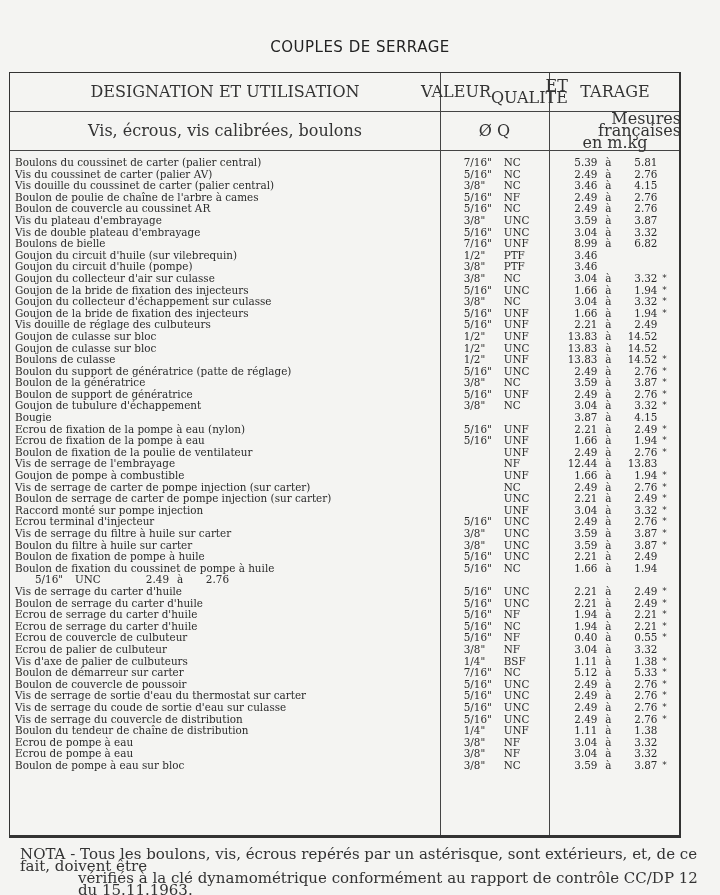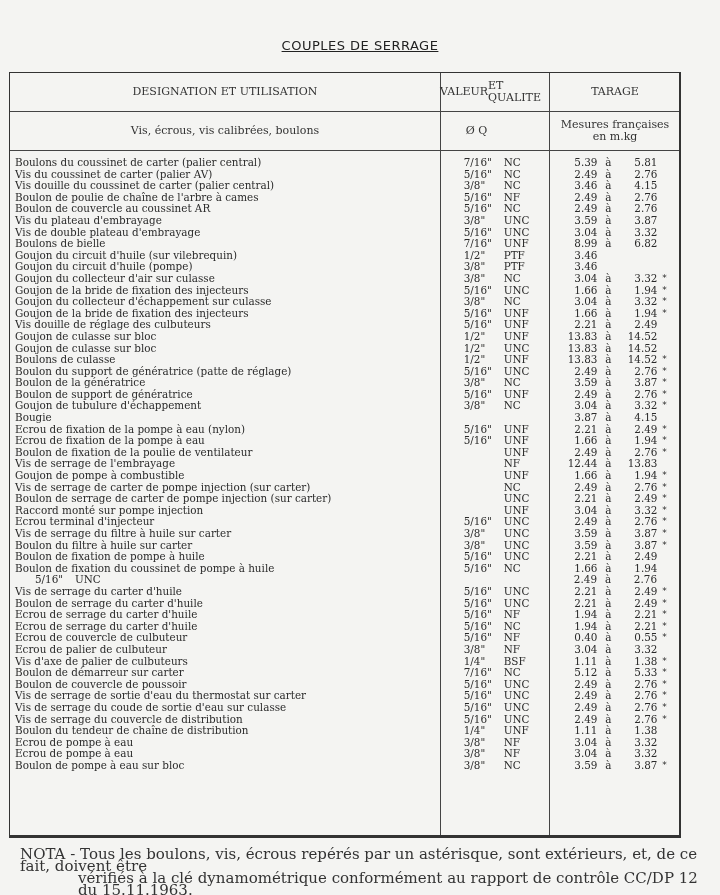--- a/index.html
+++ b/index.html
@@ -2,32 +2,32 @@
 <html><head>
 <meta charset="utf-8">
 <style>
   html, body { margin:0; padding:0; }
   body {
     width:720px; height:895px; background:#f4f4f2; position:relative; overflow:hidden;
     font-family:"DejaVu Serif", serif; color:#2a2a2a;
   }
   .title {
     position:absolute; left:0; width:720px; top:38px; text-align:center;
-    font-family:"DejaVu Sans", sans-serif; font-size:13px; letter-spacing:0.5px; color:#222;text-decoration:underline;
+    font-family:"DejaVu Sans", sans-serif; font-size:15px; letter-spacing:0.5px; color:#222;
   }
   .frame {
     position:absolute; left:9px; top:72px; width:672px; height:766px;
     border:1.5px solid #333; border-right-width:2px; border-bottom-width:3px; box-sizing:border-box;
   }
   .vline { position:absolute; top:0; bottom:0; width:0; border-left:1px solid #444; }
   .hline { position:absolute; left:0; right:0; height:0; border-top:1px solid #444; }
-  .hdr { position:absolute; display:flex; align-items:center; justify-content:center; text-align:left;
-    font-size:11px; line-height:12px; color:#333; }
+  .hdr { position:absolute; display:flex; align-items:center; justify-content:center; text-align:right;
+    font-size:16px; line-height:12px; color:#333; }
   .rows { position:absolute; left:0; right:0; top:84px; }
-  .row { display:flex; height:11.6px; font-size:10.4px; line-height:11.6px; white-space:nowrap;justify-content:space-between; }
+  .row { display:flex; height:11.6px; font-size:10.4px; line-height:11.6px; white-space:nowrap; }
   .c1 { width:430px; padding-left:5px; box-sizing:border-box; overflow:hidden; }
   .c2 { width:109px; padding-left:25px; box-sizing:border-box; display:flex; }
   .c2 .dia { width:40px; }
   .c3 { width:132px; display:flex; padding-left:0; box-sizing:border-box; }
   .c3 .lo { width:50px; text-align:right; }
   .c3 .a { width:22px; text-align:center; }
   .c3 .hi { width:38px; text-align:right; }
   .c3 .star { width:14px; text-align:center; font-family:"DejaVu Sans", sans-serif; font-size:9px; }
   .nota {
     position:absolute; left:20px; top:848px; width:680px; font-size:15px; line-height:12px; color:#333;
@@ -46,21 +46,21 @@
   <div class="hline" style="top:77px"></div>
 
   <div class="hdr" style="left:0;width:430px;top:0;height:38px">DESIGNATION ET UTILISATION</div>
   <div class="hdr" style="left:430px;width:109px;top:0;height:38px;">
     <span>VALEUR</span>
     <span>ET QUALITE</span>
   </div>
   <div class="hdr" style="left:0;width:430px;top:38px;height:39px">Vis, écrous, vis calibrées, boulons</div>
 
   <div class="hdr" style="left:539px;width:132px;top:0;height:38px">TARAGE</div>
-  <div class="hdr" style="left:412px;width:109px;top:38px;height:39px">Ø Q</div>
+  <div class="hdr" style="left:430px;width:109px;top:38px;height:39px">Ø Q</div>
   <div class="hdr" style="left:539px;width:132px;top:38px;height:39px;flex-direction:column">
     <span>Mesures françaises</span>
     <span>en m.kg</span>
   </div>
 
   <div class="rows" id="rows">
       <div class="row">
         <div class="c1">Boulons du coussinet de carter (palier central)</div>
         <div class="c2">
           <span class="dia">7/16"</span>

